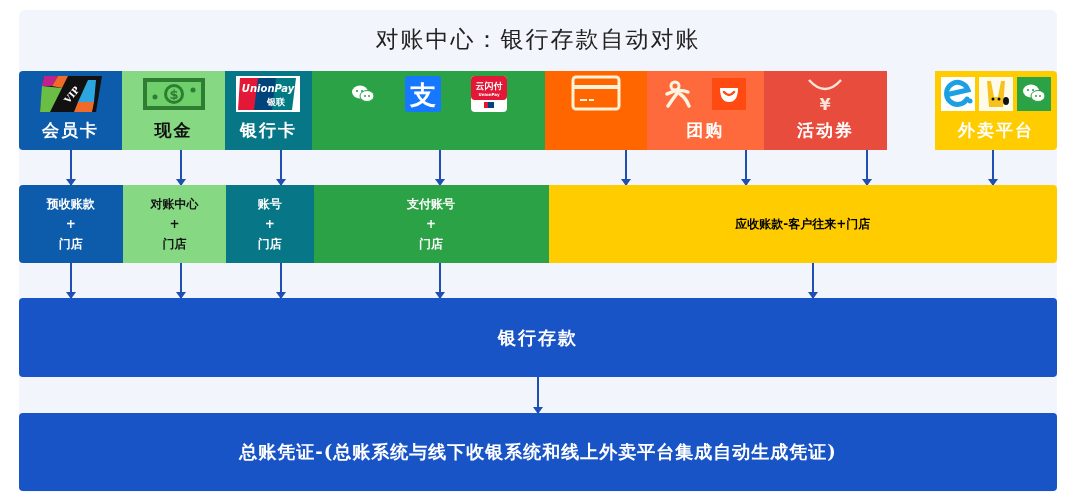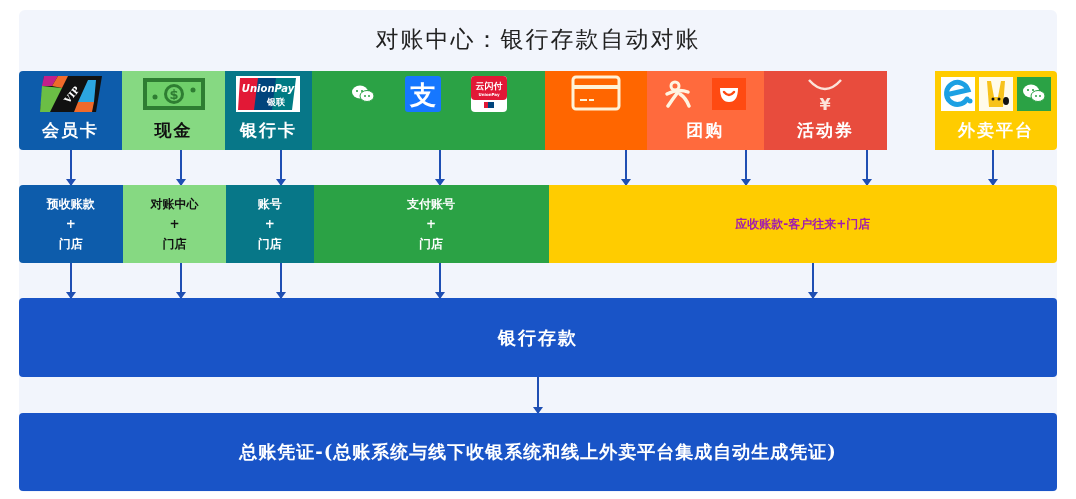--- a/index.html
+++ b/index.html
@@ -210,21 +210,21 @@
   <div class="cell" style="width:91px;background:#077788;">
     <span>账号</span>
     <span>+</span>
     <span>门店</span>
   </div>
   <div class="cell" style="width:245px;background:#2BA245;">
     <span>支付账号</span>
     <span>+</span>
     <span>门店</span>
   </div>
-  <div class="cell" style="width:530px;background:#FFCC00;color:#a21caf;">
+  <div class="cell" style="width:530px;background:#FFCC00;color:#000000;">
     <span>应收账款-客户往来+门店</span>
   </div>
 </div>
 
 <div class="arrow" style="left:70px;top:263px;height:35px;"></div>
 <div class="arrow" style="left:180px;top:263px;height:35px;"></div>
 <div class="arrow" style="left:280px;top:263px;height:35px;"></div>
 <div class="arrow" style="left:439px;top:263px;height:35px;"></div>
 <div class="arrow" style="left:812px;top:263px;height:35px;"></div>
 

